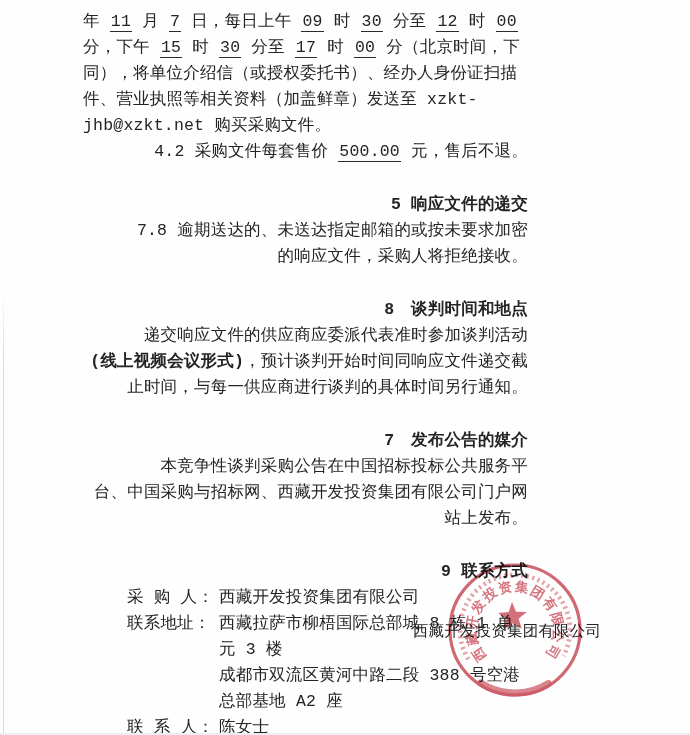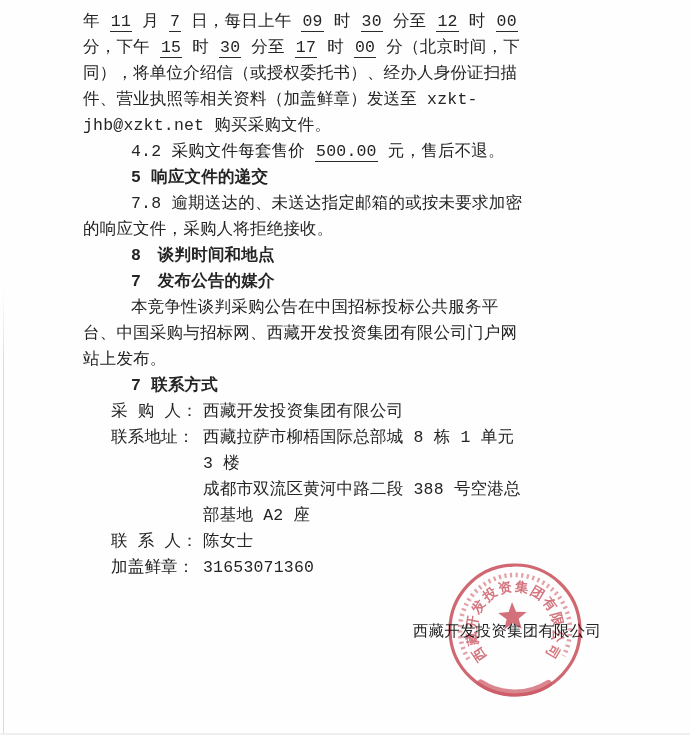--- a/index.html
+++ b/index.html
@@ -10,27 +10,27 @@
   }
   .doc{
     position:absolute;left:0;top:0;width:631px;box-sizing:border-box;
     padding:9px 103px 0 83px;
     font-family:Liberation Mono, monospace;
   }
   p.para{
     margin:0;font-size:16.5px;line-height:26px;white-space:pre-wrap;
     letter-spacing:0.2px;text-align:left;
   }
-  p.para.indent{text-indent:48px;}
-  p.para.bold{font-weight:bold;}
+  p.para.indent{text-indent:48px;text-align:right;}
+  p.para.bold{font-weight:bold;margin-top:27px;}
   .b{font-weight:bold;}
   .u{border-bottom:1px solid #2b2b2b;padding:0 1px;}
   .contacts{margin:0;}
   .contact-row{
-    display:flex;font-size:16.5px;line-height:26px;margin-left:28px;
+    display:flex;font-size:16.5px;line-height:26px;margin-left:44px;
     white-space:pre-wrap;letter-spacing:0.2px;
   }
   .contact-label{flex:0 0 92px;}
   .contact-value{flex:1 1 auto;}
   .signature{
     position:absolute;left:406px;top:618px;width:202px;text-align:center;
     font-size:15.5px;line-height:26px;z-index:1;letter-spacing:0.2px;
   }
   .signature .sig-date{margin-top:4px;}
   .seal{
@@ -56,23 +56,24 @@
 
 <div class="page" id="page" style="--bg: #fefefe; --ink: #242424; --edge: #d9d9d9; --seal-color: #c5404d;">
 
   <div class="doc">
     <div id="paragraphs">
         <p class="para"><span>年 </span><span class="u">11</span><span> 月 </span><span class="u">7</span><span> 日，每日上午 </span><span class="u">09</span><span> 时 </span><span class="u">30</span><span> 分至 </span><span class="u">12</span><span> 时 </span><span class="u">00</span><span> 分，下午 </span><span class="u">15</span><span> 时 </span><span class="u">30</span><span> 分至 </span><span class="u">17</span><span> 时 </span><span class="u">00</span><span> 分（北京时间，下同），将单位介绍信（或授权委托书）、经办人身份证扫描件、营业执照等相关资料（加盖鲜章）发送至 xzkt-jhb@xzkt.net 购买采购文件。</span></p>
         <p class="para indent"><span>4.2 采购文件每套售价 </span><span class="u">500.00</span><span> 元，售后不退。</span></p>
         <p class="para indent bold"><span>5 响应文件的递交</span></p>
         <p class="para indent"><span>7.8 逾期送达的、未送达指定邮箱的或按未要求加密的响应文件，采购人将拒绝接收。</span></p>
         <p class="para indent bold"><span>8　谈判时间和地点</span></p>
+        <p class="para indent"><span>递交响应文件的供应商应委派代表准时参加谈判活动</span><span class="b">(线上视频会议形式)</span><span>，预计谈判开始时间同响应文件递交截止时间，与每一供应商进行谈判的具体时间另行通知。</span></p>
         <p class="para indent bold"><span>7　发布公告的媒介</span></p>
         <p class="para indent"><span>本竞争性谈判采购公告在中国招标投标公共服务平台、中国采购与招标网、西藏开发投资集团有限公司门户网站上发布。</span></p>
-        <p class="para indent bold"><span>7 联系方式</span></p>
+        <p class="para indent bold"><span>9 联系方式</span></p>
       </div>
     <div class="contacts" id="contacts">
         <div class="contact-row"><span class="contact-label">采 购 人：</span><span class="contact-value">西藏开发投资集团有限公司</span></div>
         <div class="contact-row"><span class="contact-label">联系地址：</span><span class="contact-value">西藏拉萨市柳梧国际总部城 8 栋 1 单元 3 楼</span></div>
         <div class="contact-row"><span class="contact-label"></span><span class="contact-value">成都市双流区黄河中路二段 388 号空港总部基地 A2 座</span></div>
         <div class="contact-row"><span class="contact-label">联 系 人：</span><span class="contact-value">陈女士</span></div>
         <div class="contact-row"><span class="contact-label">加盖鲜章：</span><span class="contact-value">31653071360</span></div>
       </div>
   </div>
 

